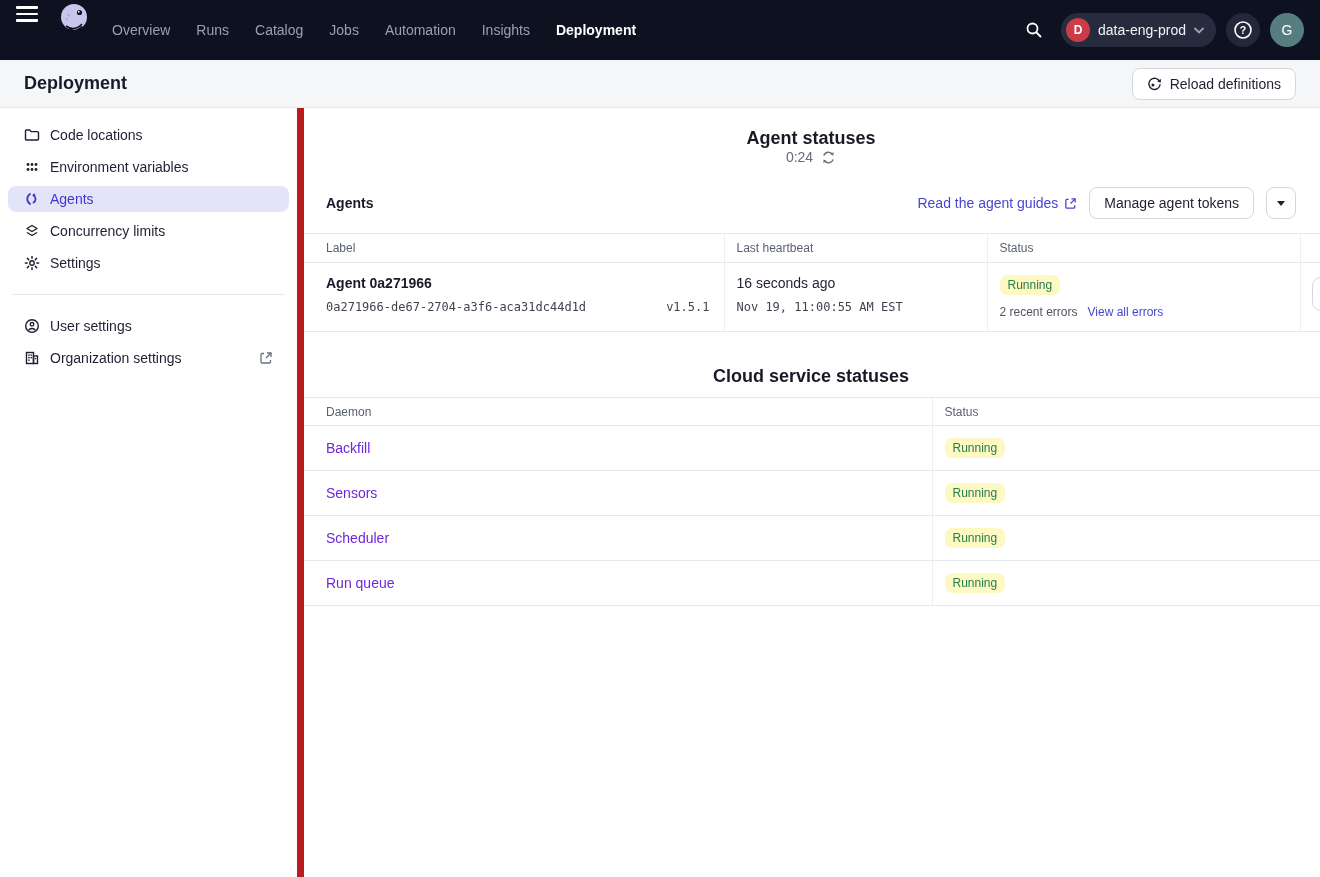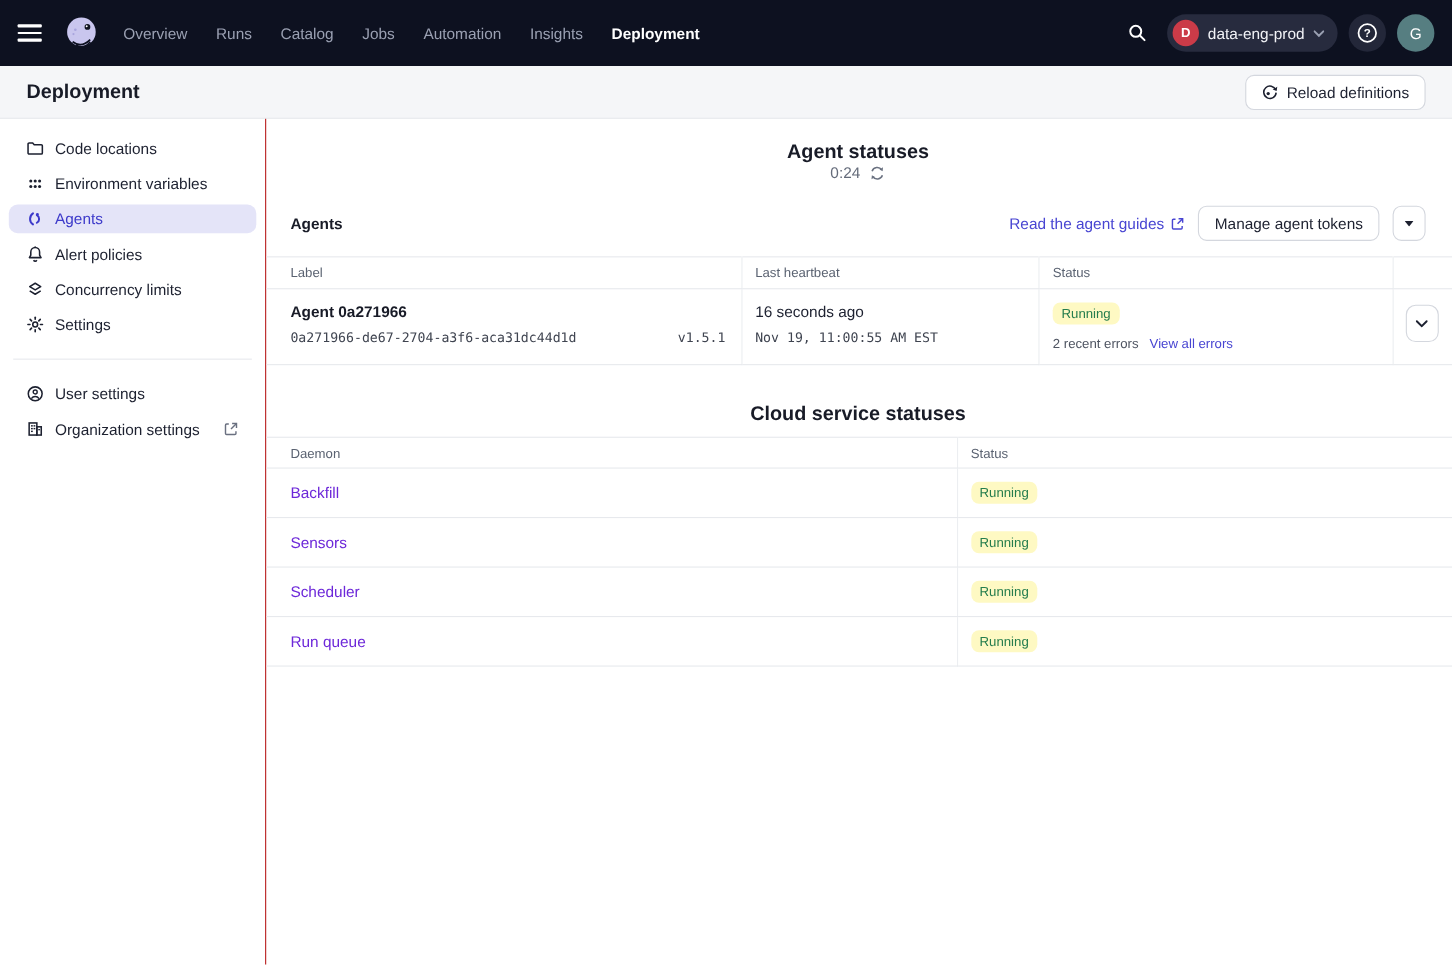--- a/index.html
+++ b/index.html
@@ -1,21 +1,21 @@
 <!DOCTYPE html>
 <html><head>
 <meta charset="utf-8">
 <style>
   * { margin:0; padding:0; box-sizing:border-box; }
   html,body { width:1320px; height:877px; background:#fff; }
   body { font-family:"Liberation Sans", sans-serif; color:#1d2130; font-size:14px; }
   .app { width:1320px; height:877px; display:flex; flex-direction:column; overflow:hidden; }
 
   
-  .topnav { height:60px; background:#0d1120; display:flex; align-items:center; padding:0 16px; flex:none; }
+  .topnav { height:60px; background:#0d1120; display:flex; padding:0 16px; flex:none; }
   .hamburger { width:28px; height:28px; display:flex; flex-direction:column; justify-content:center; gap:4px; cursor:pointer; margin-right:12px; }
   .hamburger span { display:block; width:22px; height:2.5px; background:#fff; border-radius:1px; }
   .logo { width:36px; height:36px; margin-right:20px; cursor:pointer; }
   .nav-links { display:flex; align-items:center; gap:26px; }
   .nav-links a { color:#9aa0b2; text-decoration:none; font-size:14px; cursor:pointer; }
   .nav-links a.active { color:#ffffff; font-weight:700; }
   .topnav-right { margin-left:auto; display:flex; align-items:center; gap:10px; }
   .icon-btn { width:34px; height:34px; border-radius:50%; display:flex; align-items:center; justify-content:center; cursor:pointer; }
   .depl-pill { height:34px; background:#272b3e; border-radius:17px; display:flex; align-items:center; gap:8px; padding:0 12px 0 5px; cursor:pointer; }
   .depl-badge { width:24px; height:24px; border-radius:50%; background:#cb3b48; color:#fff; font-size:12px; font-weight:700; display:flex; align-items:center; justify-content:center; }
@@ -23,21 +23,21 @@
   .help-btn { background:#232739; }
   .avatar { width:34px; height:34px; border-radius:50%; background:#567e81; color:#fff; display:flex; align-items:center; justify-content:center; font-size:14px; cursor:pointer; }
 
   
   .page-header { height:48px; background:#f5f6f8; border-bottom:1px solid #e7e9ed; display:flex; align-items:center; justify-content:space-between; padding:0 24px; flex:none; }
   .page-title { font-size:18px; font-weight:600; color:#181b27; }
   .btn { display:inline-flex; align-items:center; gap:8px; height:32px; padding:0 14px; background:#fff; border:1px solid #d4d7de; border-radius:8px; font-size:14px; color:#1d2130; cursor:pointer; font-family:inherit; }
 
   
   .body { flex:1; display:flex; min-height:0; }
-  .sidebar { width:242px; flex:none; border-right:1px solid #b91c1c; padding-top:14px; }
+  .sidebar { width:304px; flex:none; border-right:7px solid #b91c1c; padding-top:14px; }
   .side-item { display:flex; align-items:center; gap:10px; height:26px; margin:0 8px 6px; padding:0 16px; border-radius:8px; font-size:14px; color:#1d2130; cursor:pointer; }
   .side-item svg { flex:none; }
   .side-item.active { background:#e4e4f8; color:#3d3aca; }
   .side-item .ext { margin-left:auto; }
   .sidebar-divider { height:1px; background:#e7e9ed; margin:18px 12px; }
 
   
   .main { flex:1; min-width:0; overflow:hidden; }
   .px { padding-left:22px; padding-right:24px; }
   .section-head { display:flex; align-items:center; justify-content:space-between; margin-top:20px;flex-direction:column; }
@@ -159,28 +159,20 @@
           </svg>
         <span>Environment variables</span>
       </div>
       <div class="side-item active">
         <svg width="16" height="16" viewBox="0 0 16 16">
             <path d="M6 3 a6 6 0 0 0 0 10" fill="none" stroke="#3d3aca" stroke-width="1.8" stroke-linecap="round"></path>
             <path d="M9.5 4.5 a4 4 0 0 1 0 7" fill="none" stroke="#3d3aca" stroke-width="1.8" stroke-linecap="round"></path>
             <circle cx="10" cy="4" r="1.3" fill="#3d3aca"></circle>
           </svg>
         <span>Agents</span>
-      </div>
-      <div class="side-item">
-        <svg width="16" height="16" viewBox="0 0 16 16">
-            <path d="M8 2 a4 4 0 0 1 4 4 v3 l1.3 2.2 H2.7 L4 9 V6 a4 4 0 0 1 4-4 Z" fill="none" stroke="#1d2130" stroke-width="1.4" stroke-linejoin="round"></path>
-            <path d="M6.6 13.5 a1.5 1.5 0 0 0 2.8 0" fill="none" stroke="#1d2130" stroke-width="1.4"></path>
-            <line x1="8" y1="1" x2="8" y2="2.2" stroke="#1d2130" stroke-width="1.4"></line>
-          </svg>
-        <span>Alert policies</span>
       </div>
       <div class="side-item">
         <svg width="16" height="16" viewBox="0 0 16 16">
             <path d="M8 2.5 13 5.5 8 8.5 3 5.5 Z" fill="none" stroke="#1d2130" stroke-width="1.4" stroke-linejoin="round"></path>
             <path d="M3 9.5 8 12.5 13 9.5" fill="none" stroke="#1d2130" stroke-width="1.4" stroke-linejoin="round"></path>
           </svg>
         <span>Concurrency limits</span>
       </div>
       <div class="side-item">
         <svg width="16" height="16" viewBox="0 0 16 16">

